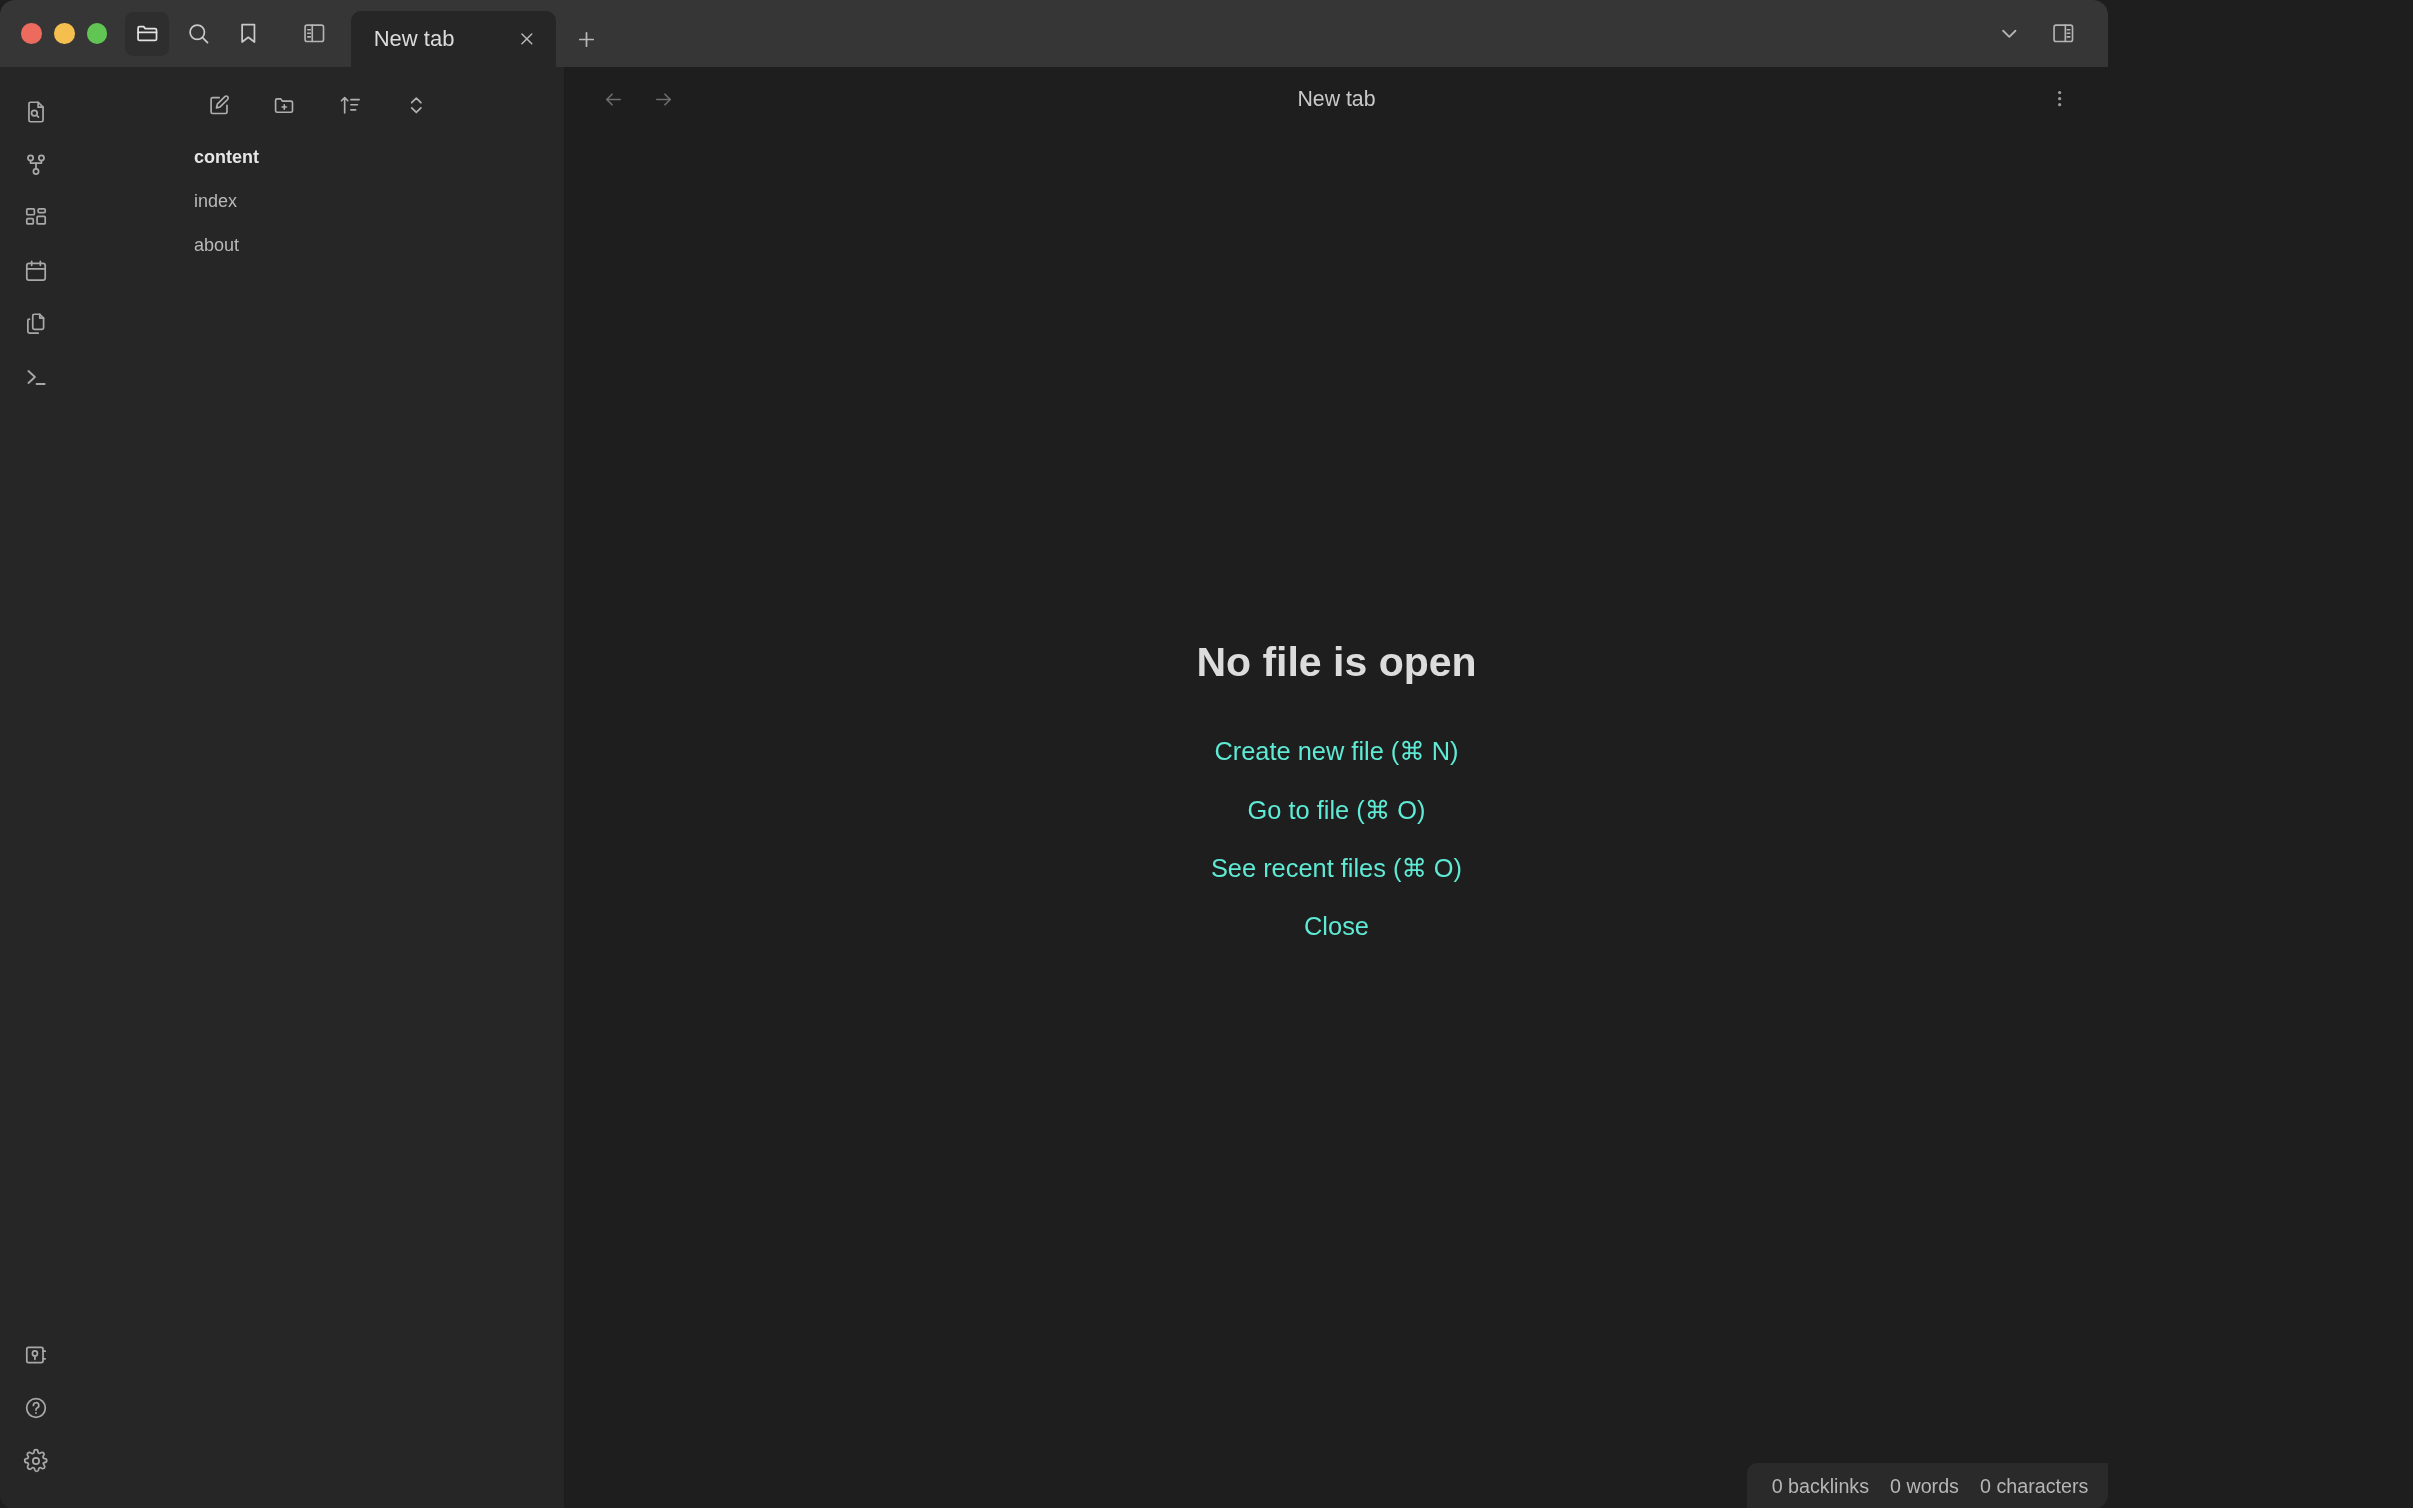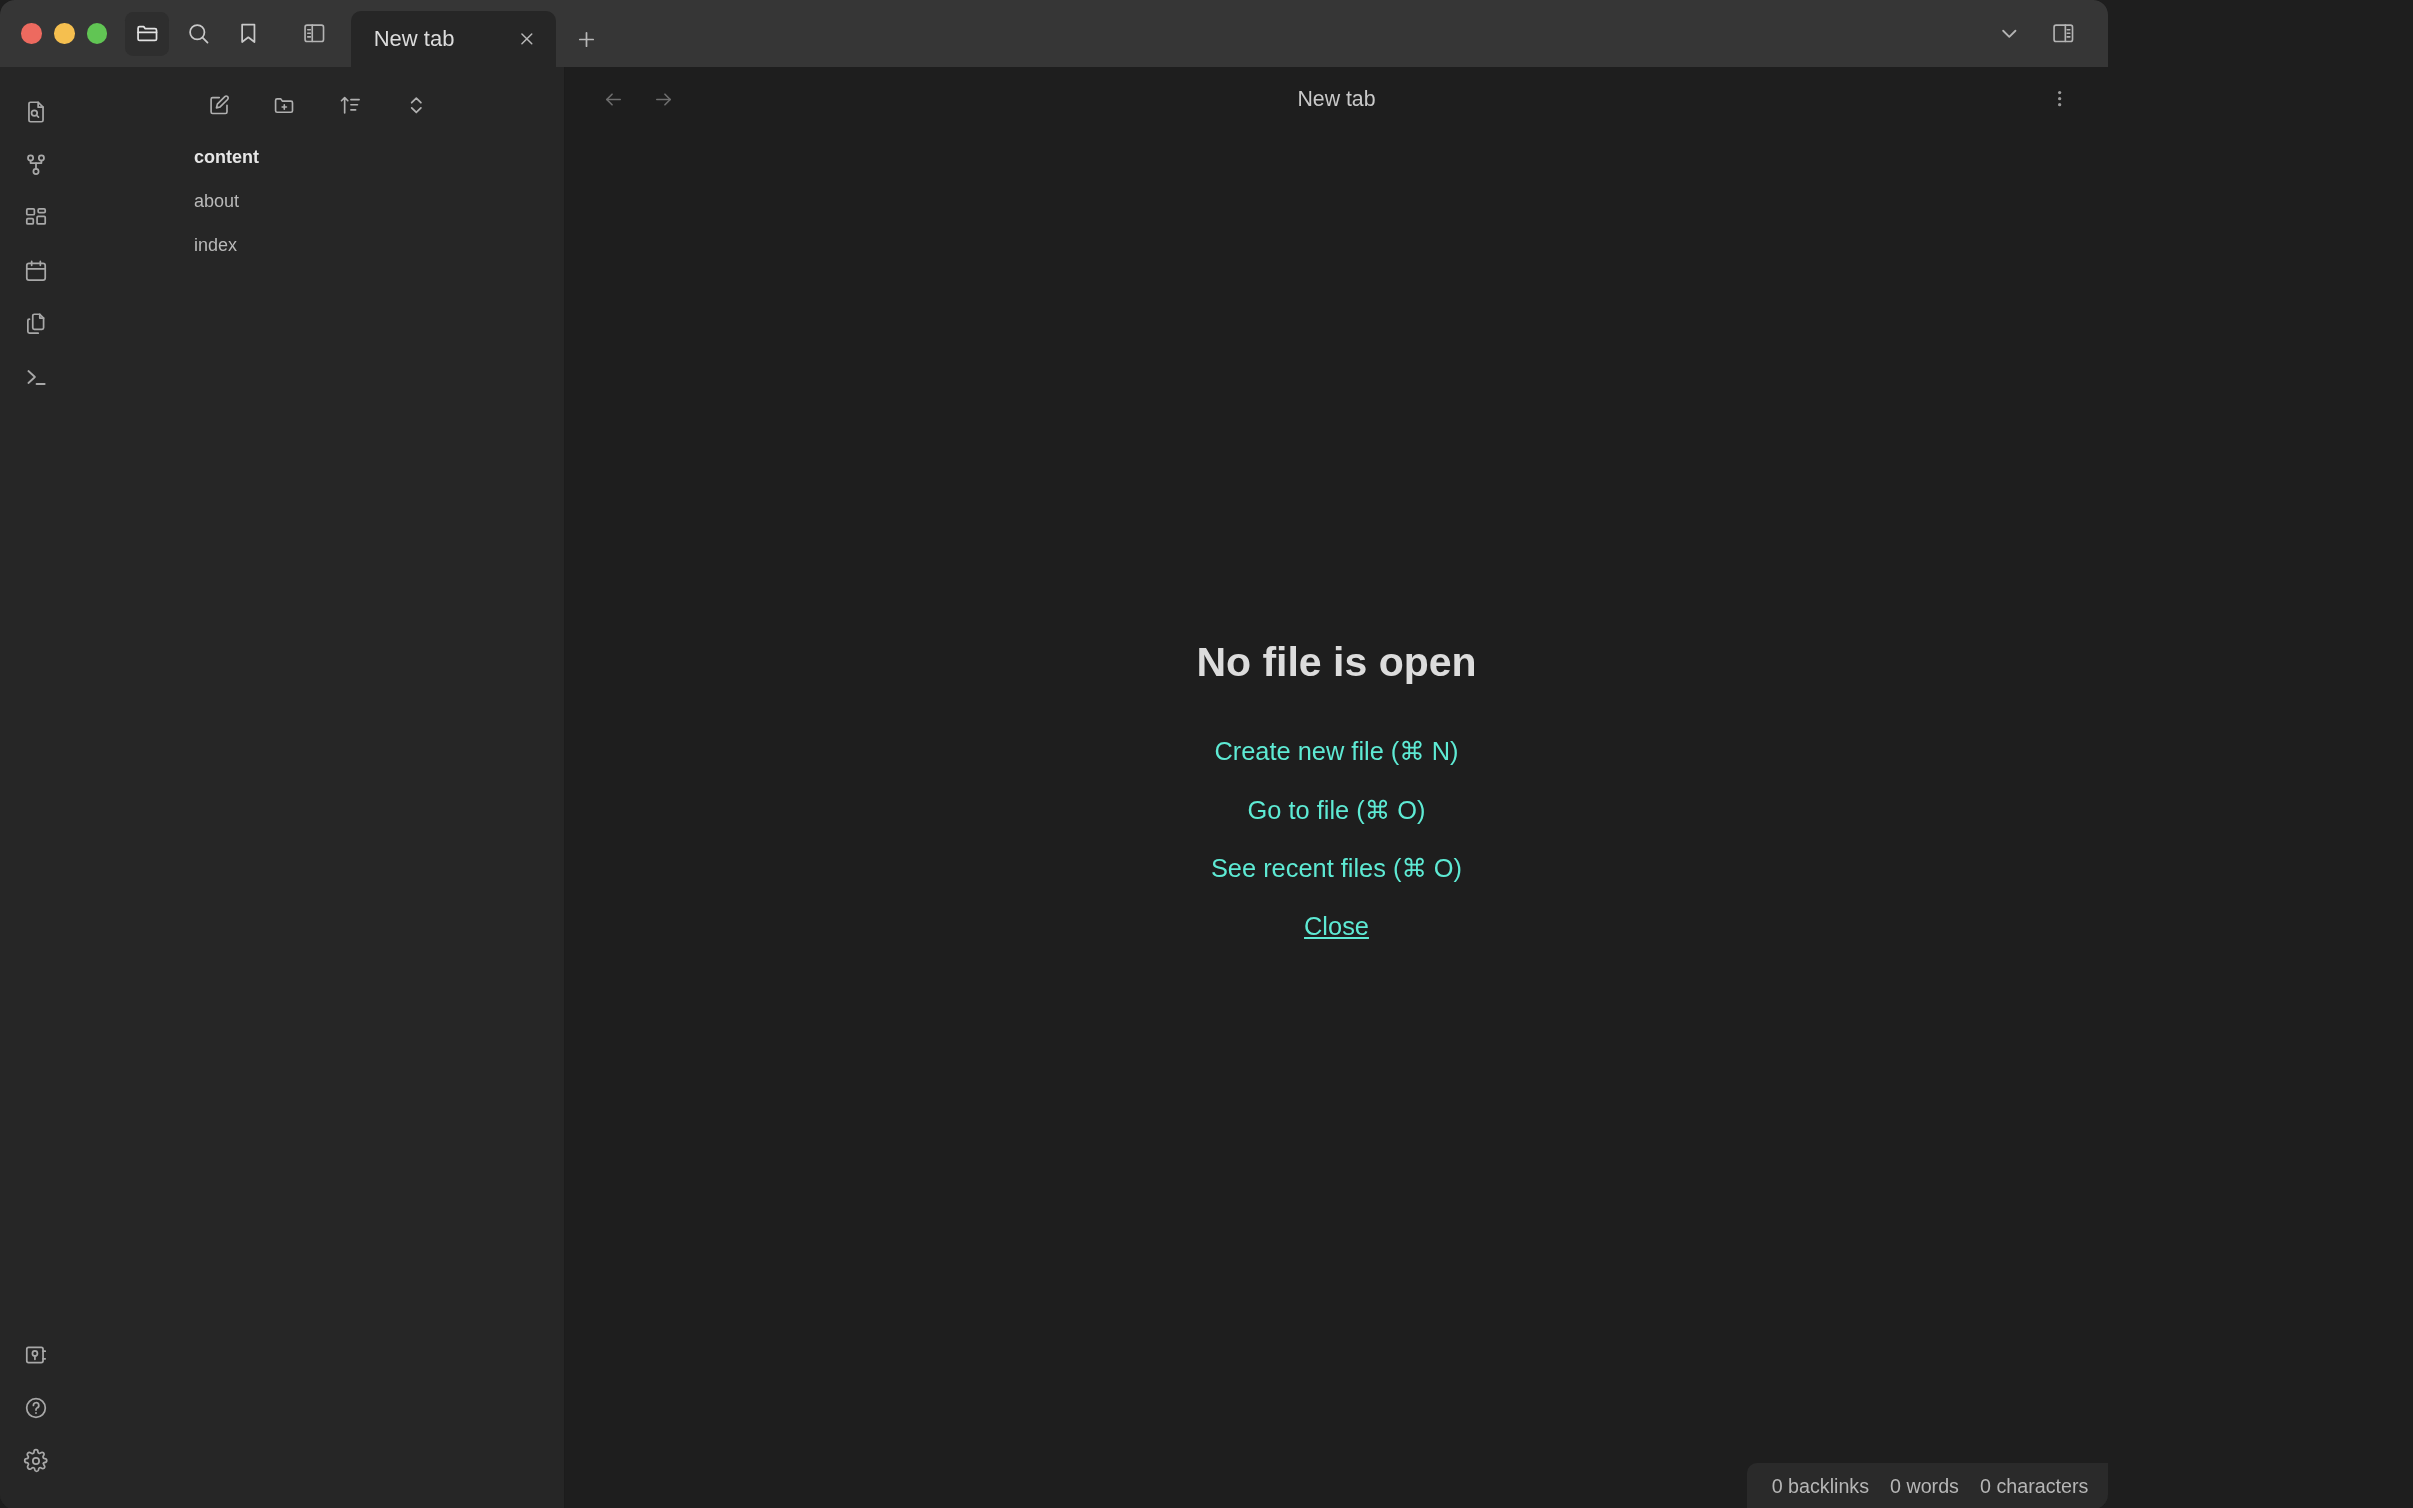--- a/index.html
+++ b/index.html
@@ -234,21 +234,21 @@
     color: #dcdcdc;
     margin-bottom: 53px;
   }
   .empty-action {
     font-size: 25.4px;
     color: #5eead4;
     line-height: 1;
     margin-bottom: 33px;
     text-align: center;
   }
-  .empty-action:last-child { margin-bottom: 5px; text-decoration: underline; }
+  .empty-action:last-child { margin-bottom: 5px; }
 
   
   .statusbar {
     position: absolute;
     right: 0;
     bottom: 0;
     background: #2a2a2a;
     border-top-left-radius: 9.9px;
     height: 46px;
     display: flex;
@@ -448,22 +448,22 @@
         <div class="ex-btn">
           <svg width="24.6" height="24.6" viewBox="0 0 24 24" fill="none" stroke="#b0b0b0" stroke-width="1.7" stroke-linecap="round" stroke-linejoin="round">
             <path d="M7.5 9.5 12 5 16.5 9.5"></path>
             <path d="M7.5 14.5 12 19 16.5 14.5"></path>
           </svg>
         </div>
       </div>
 
       <div class="file-list">
         <div class="file-row folder">content</div>
+        <div class="file-row">index</div>
         <div class="file-row">about</div>
-        <div class="file-row">index</div>
       </div>
     </div>
 
     <div class="main">
 
       <div class="view-header">
         <div class="nav-arrows">
           <div class="nav-btn">
             <svg width="23" height="23" viewBox="0 0 24 24" fill="none" stroke="#6e6e6e" stroke-width="1.7" stroke-linecap="round" stroke-linejoin="round">
               <path d="M19 12H5"></path>

